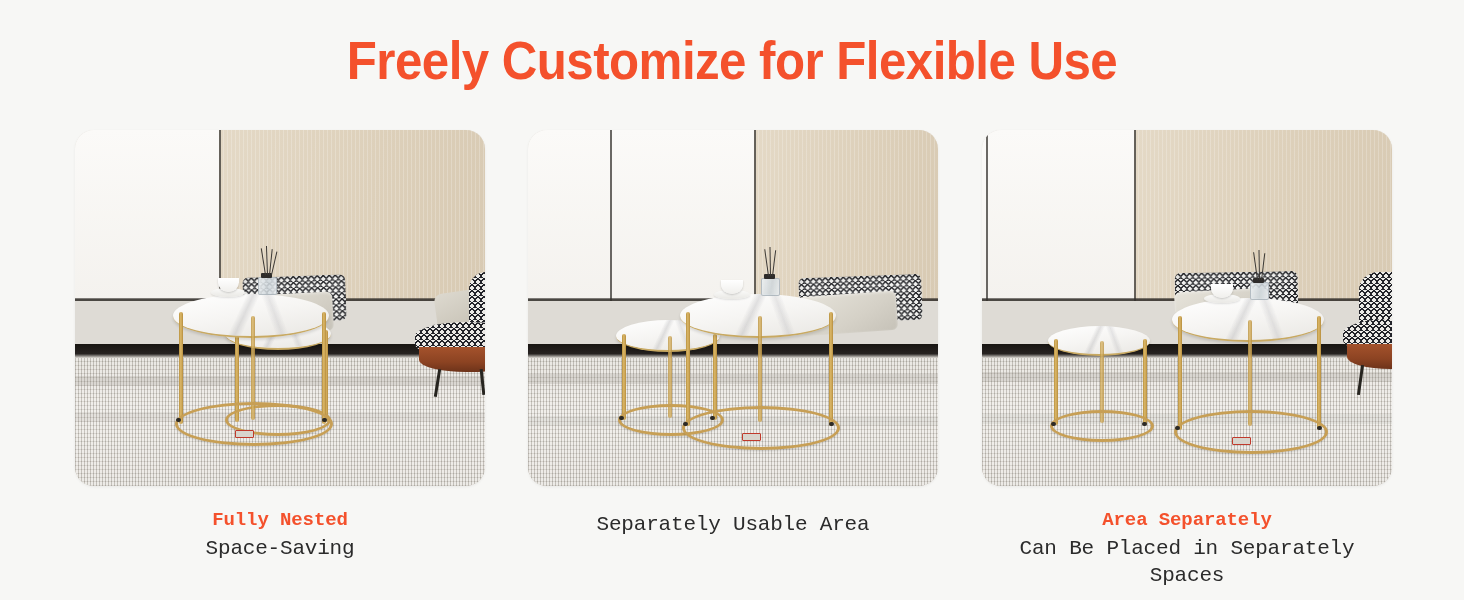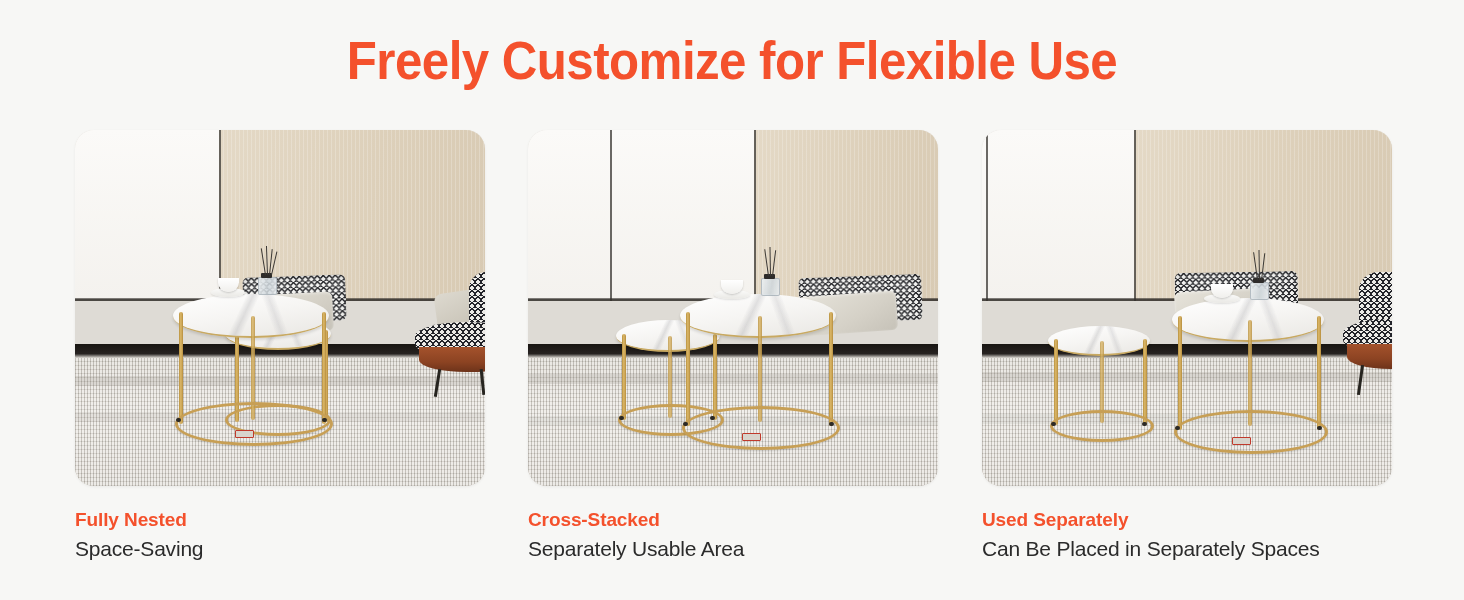--- a/index.html
+++ b/index.html
@@ -145,21 +145,21 @@
   .saucer{position:absolute;border-radius:50%;
     background:linear-gradient(180deg,#fbfbfa 0%,#e9e8e4 100%);
     box-shadow:0 1px 2px rgba(0,0,0,0.12);}
   .diff-jar{position:absolute;border-radius:2px;
     background:linear-gradient(100deg,rgba(236,240,242,0.92) 0%,rgba(206,214,219,0.88) 55%,rgba(232,236,239,0.9) 100%);
     border:1px solid rgba(160,170,176,0.7);}
   .diff-cap{position:absolute;background:#2e2c2a;border-radius:1px;}
   .reed{position:absolute;width:1px;background:#3a3733;transform-origin:bottom center;}
 
   
-  .cap{position:absolute;left:0;top:378px;width:410px;text-align:left;}
+  .cap{position:absolute;left:0;top:378px;width:410px;text-align:center;font-family:Liberation Mono, monospace;}
   .cap-title{
     font-size:19px;font-weight:700;color:#f4512c;letter-spacing:-0.1px;
     line-height:24px;
   }
   .cap-sub{
     font-size:21px;font-weight:400;color:#2b2b2b;letter-spacing:-0.2px;
     line-height:27px;margin-top:3px;
   }
 </style>
 </head>
@@ -299,21 +299,20 @@
             <div class="tleg" style="left:230px;top:186px;height:106px;opacity:.85;"></div>
             <div class="tring" style="left:154px;top:276px;width:152px;height:38px;"></div>
             <div class="tfoot" style="left:155px;top:292px;"></div>
             <div class="tfoot" style="left:301px;top:292px;"></div>
             <div class="tlabel" style="left:214px;top:303px;"></div>
           </div>
 
         </div>
       </div>
       <div class="cap">
-        <div class="cap-title">Cross-Stacked</div>
         <div class="cap-sub">Separately Usable Area</div>
       </div>
     </div>
 
     <div class="cell c3">
       <div class="photo">
         <div class="scene">
 
           <div class="wall">
             <div class="wall-left" style="width:37%;"></div>
@@ -373,19 +372,19 @@
             <div class="tleg" style="left:266px;top:190px;height:106px;opacity:.85;"></div>
             <div class="tring" style="left:192px;top:280px;width:148px;height:38px;"></div>
             <div class="tfoot" style="left:193px;top:296px;"></div>
             <div class="tfoot" style="left:335px;top:296px;"></div>
             <div class="tlabel" style="left:250px;top:307px;"></div>
           </div>
 
         </div>
       </div>
       <div class="cap">
-        <div class="cap-title">Used Separately</div>
+        <div class="cap-title">Area Separately</div>
         <div class="cap-sub">Can Be Placed in Separately Spaces</div>
       </div>
     </div>
 
   </div>
 </div>
 
 </body></html>

